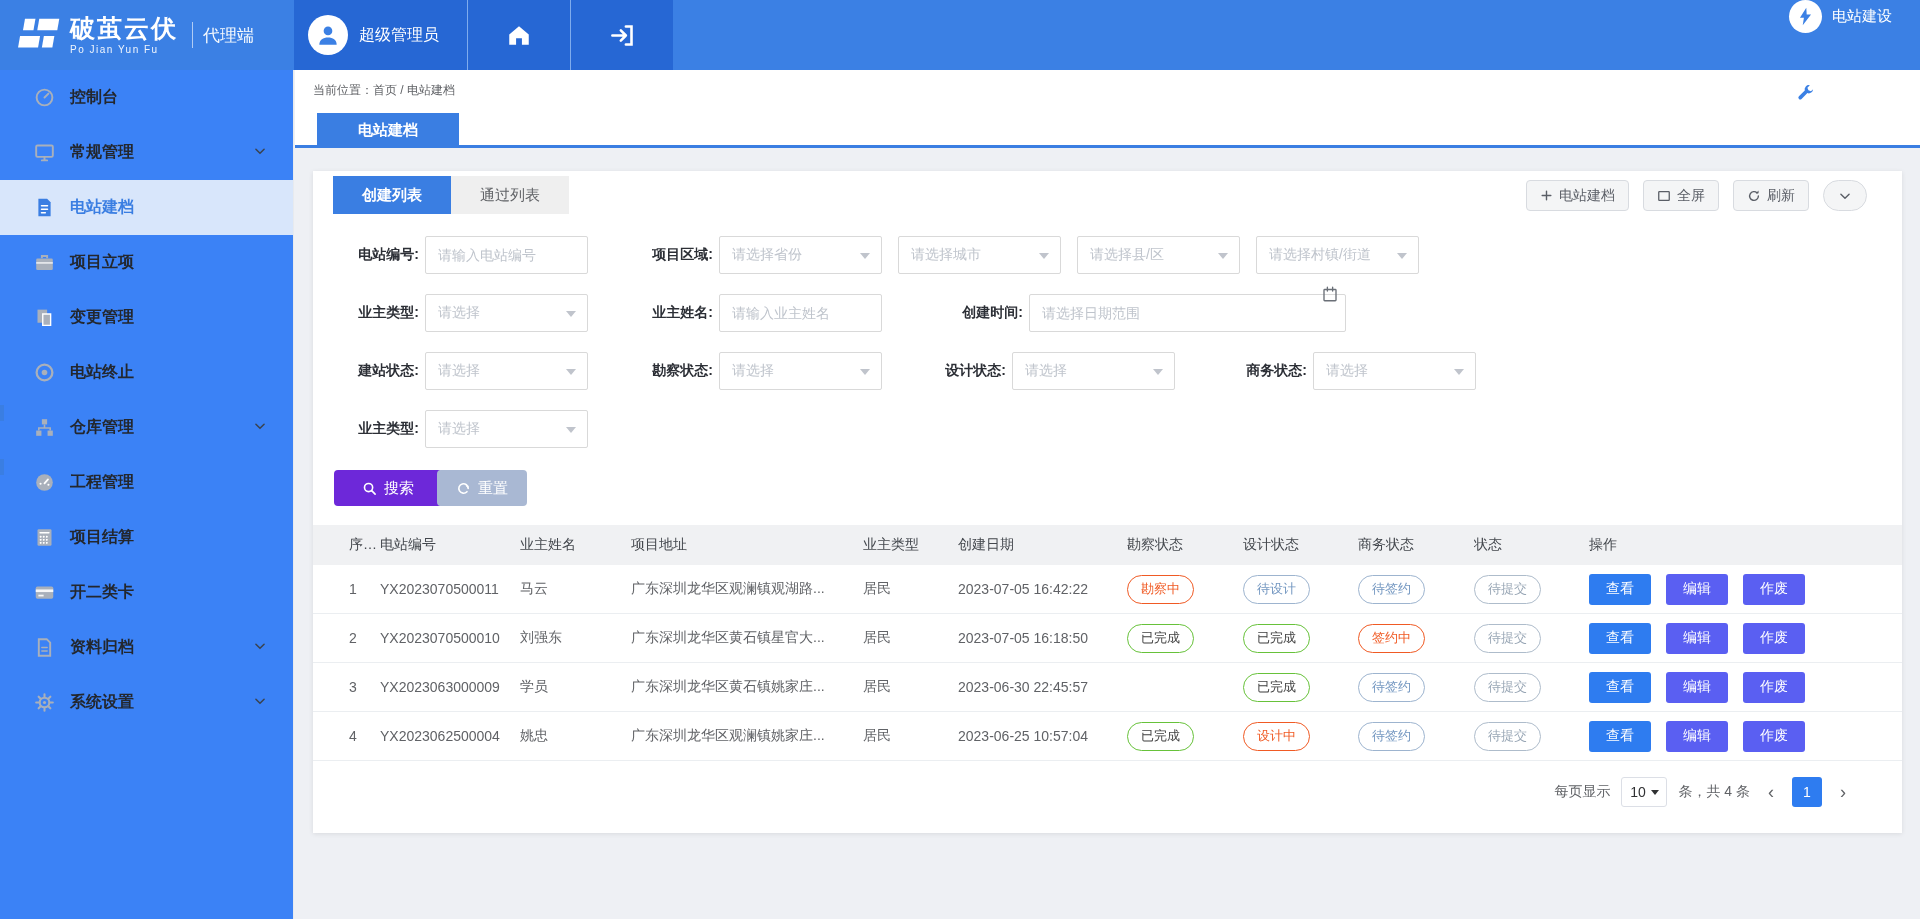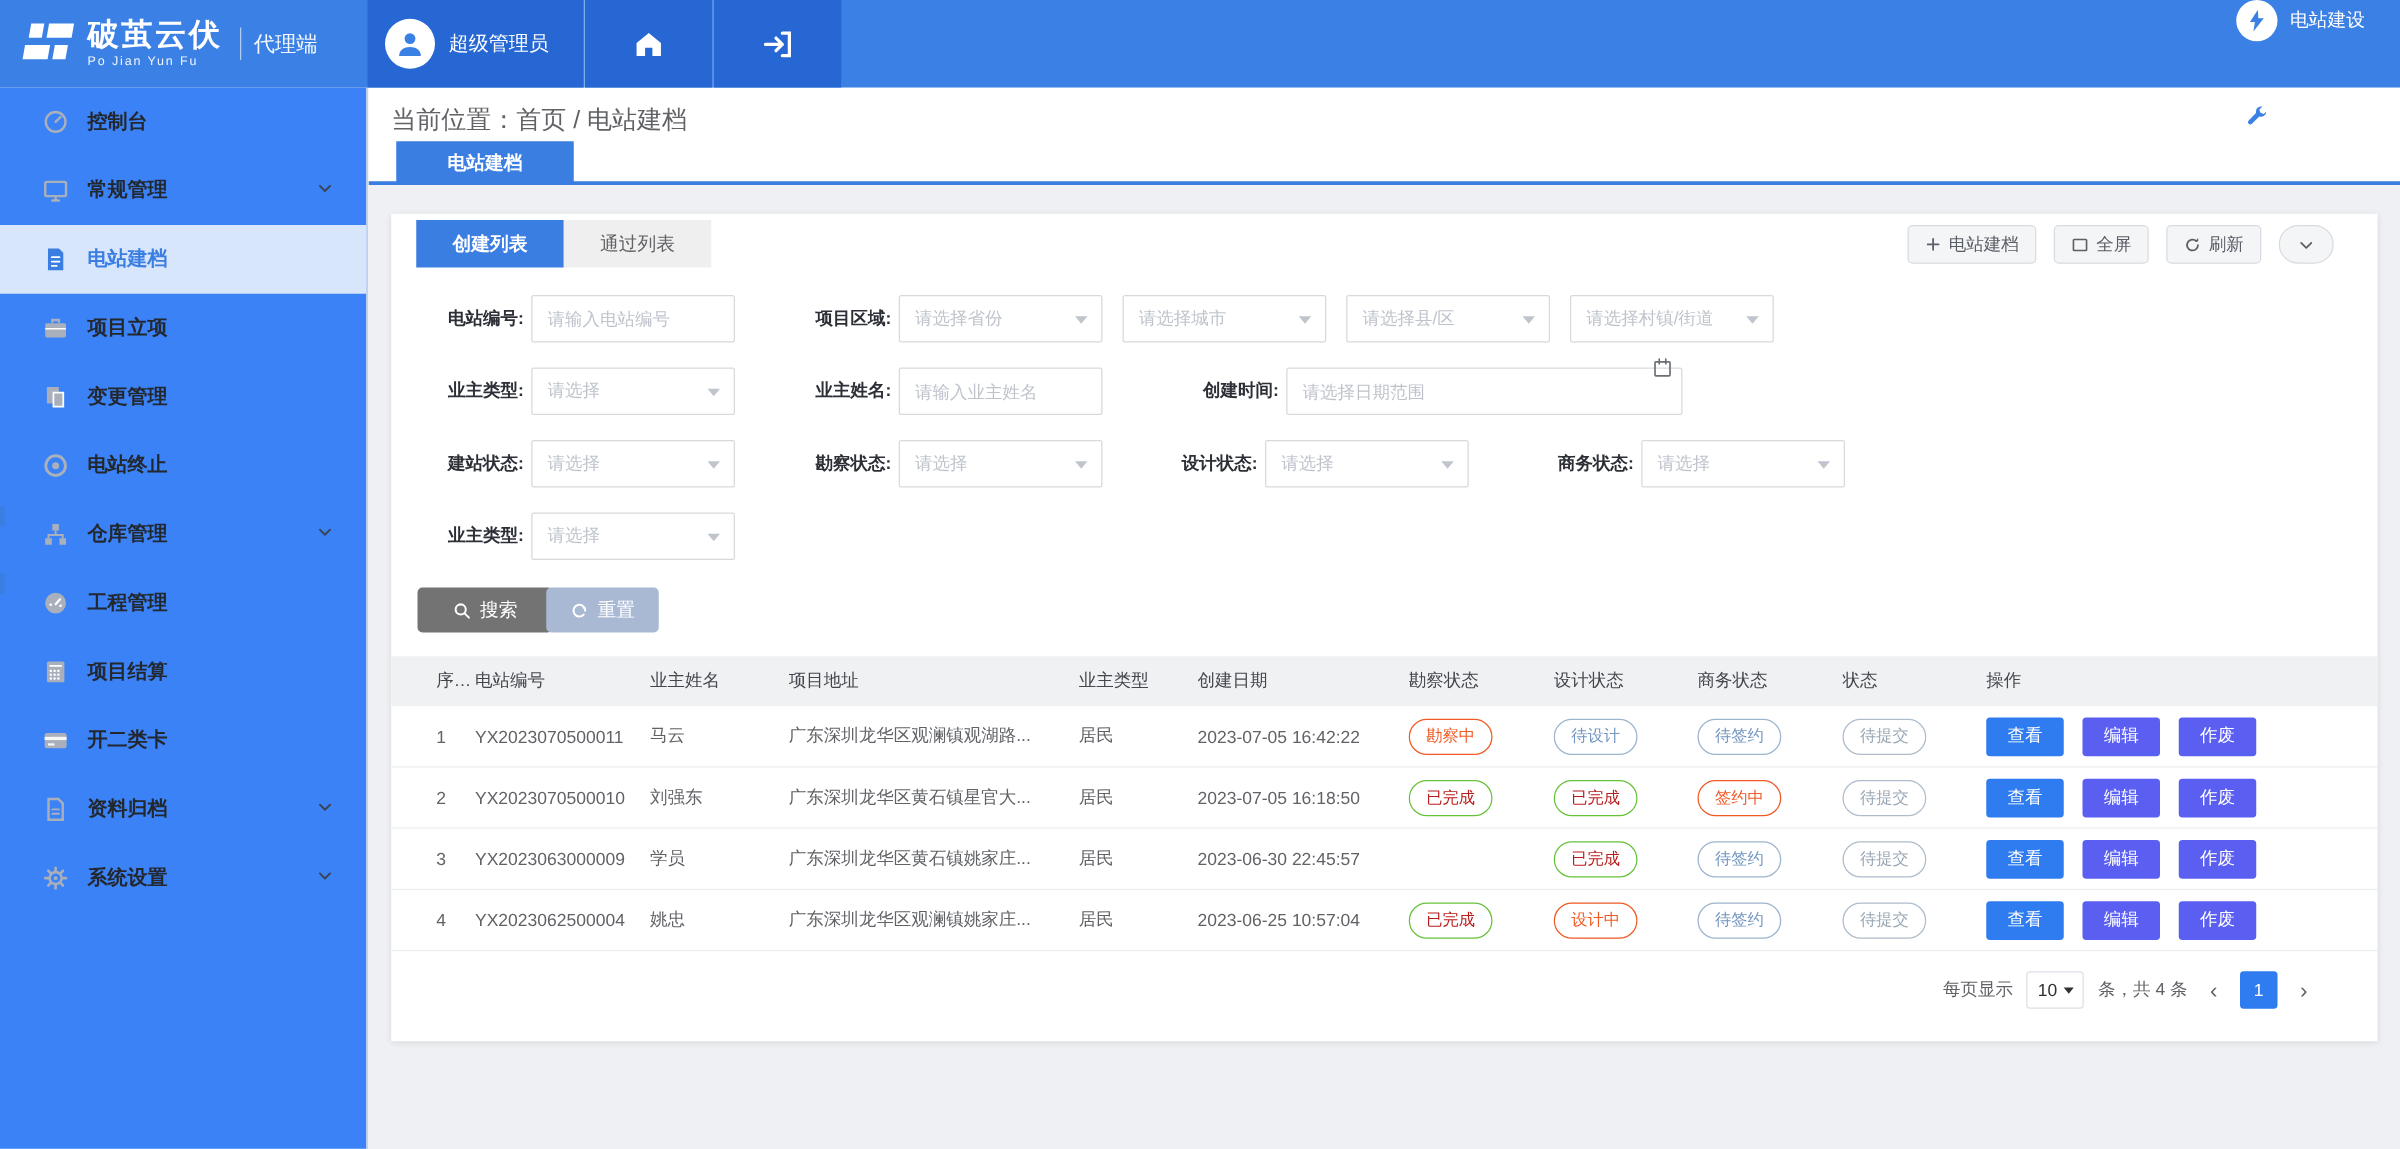--- a/index.html
+++ b/index.html
@@ -31,21 +31,21 @@
   .side-item { height:55px; display:flex; align-items:center; padding-left:33px; cursor:pointer; position:relative; }
   .side-item .s-icon { width:22px; height:22px; flex:none; display:flex; align-items:center; justify-content:center; }
   .side-item .s-label { font-size:16px; font-weight:600; color:#23272e; margin-left:15px; }
   .side-item.active { background:#d8e6fb; }
   .side-item.active .s-label { color:#3a7ee2; }
   .side-chev { position:absolute; right:26px; top:50%; transform:translateY(-50%); }
   .side-accent { position:absolute; left:0; width:4px; height:16px; background:#3a7ee2; }
 
   
   .content-top { position:absolute; left:295px; top:70px; right:0; height:75px; background:#fff; }
-  .breadcrumb { position:absolute; left:18px; top:12px; font-size:20px; color:#606266; }
+  .breadcrumb { position:absolute; left:18px; top:12px; font-size:12px; color:#606266; }
   .page-tab { position:absolute; left:22px; top:43px; width:142px; height:35px; background:#3a7ee2; color:#fff;
     font-size:15px; font-weight:bold; display:flex; align-items:center; justify-content:center; }
   .blue-line { position:absolute; left:295px; top:145px; right:0; height:3px; background:#3a7ee2; }
 
   
   .card { position:absolute; left:313px; top:171px; width:1589px; height:662px; background:#fff;
     box-shadow:0 1px 5px rgba(0,0,0,.09); }
 
   .inner-tabs { position:absolute; left:20px; top:5px; display:flex; }
   .itab { min-width:118px; height:38px; padding:0 24px; display:flex; align-items:center; justify-content:center;
@@ -63,35 +63,35 @@
   .ctrl { position:relative; height:38px; border:1px solid #d9d9d9; border-radius:2px; background:#fff;
     display:flex; align-items:center; padding:0 12px; font-size:14px; color:#bfc4cc; }
   .ctrl input { border:none; outline:none; width:100%; font-size:14px; color:#333; font-family:inherit; background:transparent; }
   .ctrl input::placeholder { color:#bfc4cc; }
   .w163 { width:163px; } .w281 { width:317px; }
   .sel { cursor:pointer; padding-right:28px; }
   .sel::after { content:""; position:absolute; right:11px; top:16px; border:5px solid transparent; border-top:6px solid #c0c4cc; }
   .sel-group { position:absolute; display:flex; gap:16px; }
   .cal-icon { position:absolute; right:6px; top:-10px; }
 
-  .search-btn { position:absolute; left:21px; top:299px; width:108px; height:36px; background:#737373; color:#fff;
+  .search-btn { position:absolute; left:21px; top:299px; width:108px; height:36px; background:#6d28d9; color:#fff;
     border:none; border-radius:4px; font-size:15px; display:flex; align-items:center; justify-content:center; gap:7px; cursor:pointer; font-family:inherit; }
   .reset-btn { position:absolute; left:124px; top:299px; width:90px; height:36px; background:#a9b8d3; color:#fff;
     border:none; border-radius:4px; font-size:15px; display:flex; align-items:center; justify-content:center; gap:7px; cursor:pointer; font-family:inherit; }
 
   
   .table { position:absolute; left:0; top:354px; right:0; }
   .t-row { display:grid; grid-template-columns:31px 140px 111px 232px 95px 169px 116px 115px 116px 115px 1fr;
     padding-left:36px; padding-right:20px; align-items:center; }
   .t-head { height:40px; background:#f0f1f3; font-size:14px; color:#43474d; }
   .t-body-row { height:49px; font-size:14px; color:#606266; border-bottom:1px solid #ebeef1; }
   .t-cell { overflow:hidden; white-space:nowrap; text-overflow:ellipsis; padding-right:10px; }
   .pill { display:inline-block; min-width:66px; padding:4px 13px 5px; border-radius:15px; font-size:13px; text-align:center; border:1px solid; }
   .pill[data-state="orange"] { color:#f05a24; border-color:#f05a24; }
-  .pill[data-state="green"]  { color:#b91c1c; border-color:#67c23a; }
+  .pill[data-state="green"]  { color:#404040; border-color:#67c23a; }
   .pill[data-state="blue"]   { color:#7296c0; border-color:#9db4cf; }
   .pill[data-state="gray"]   { color:#98a6b5; border-color:#aebccb; }
   .row-actions { display:flex; gap:15px; }
   .abtn { width:62px; height:31px; border:none; border-radius:3px; color:#fff; font-size:14px; cursor:pointer; font-family:inherit; }
   .abtn.view { background:#2e7cf0; }
   .abtn.edit, .abtn.void { background:#5a5ff2; }
 
   
   .pager { position:absolute; right:49px; bottom:26px; display:flex; align-items:center; gap:11px; font-size:14px; color:#606266; }
   .pp-select { width:46px; height:30px; border:1px solid #dcdfe6; border-radius:3px; display:flex; align-items:center;

